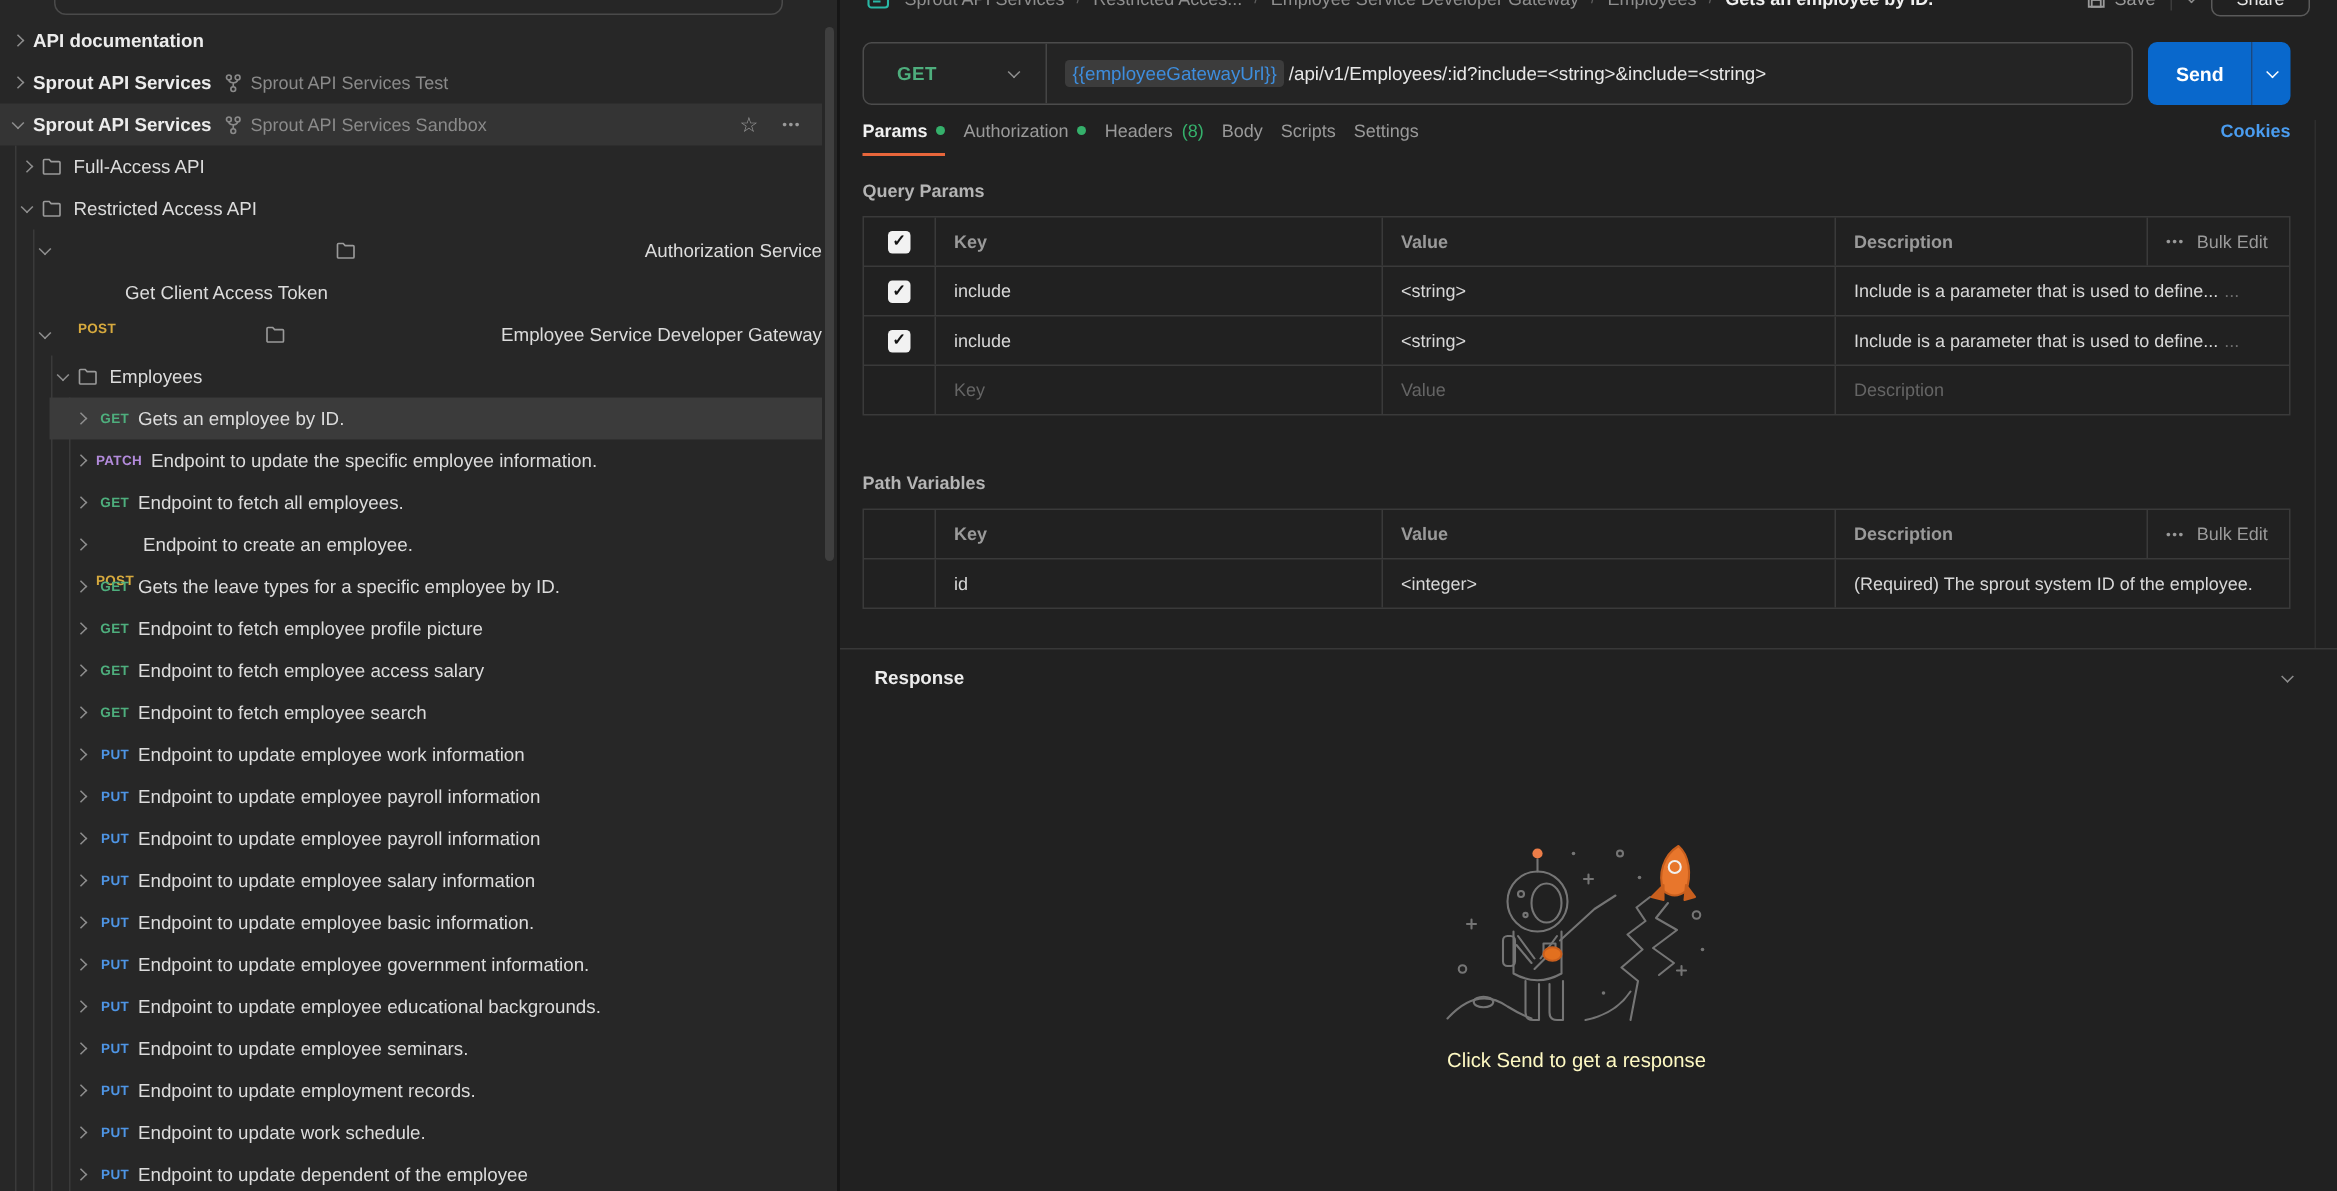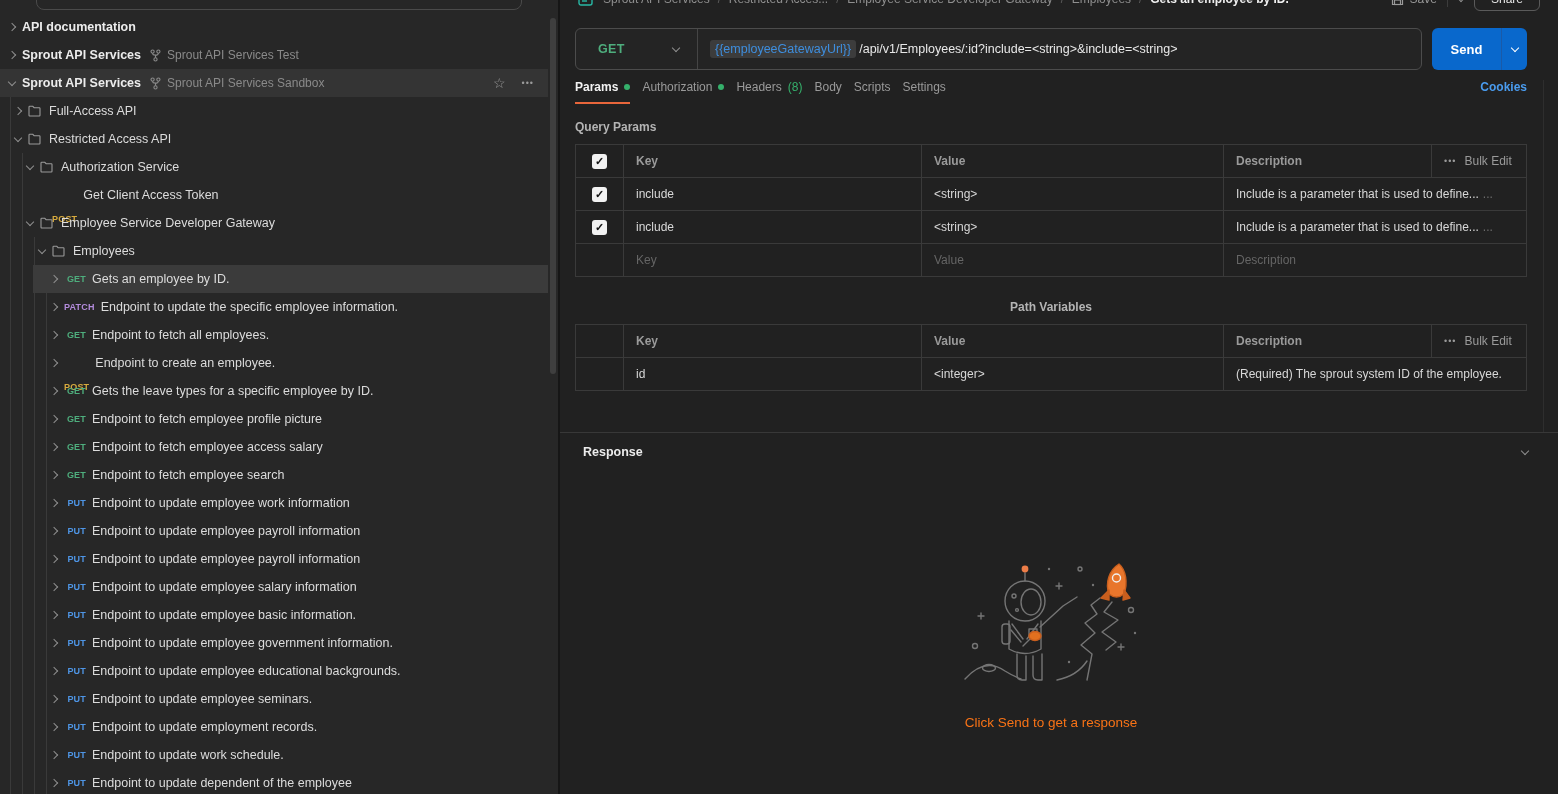--- a/index.html
+++ b/index.html
@@ -8,21 +8,21 @@
   .app { position:relative; width:1424px; height:794px; background:#212121; }
 
   
   .sidebar { position:absolute; left:0; top:0; width:558px; height:794px; background:#272727; overflow:hidden; }
   .search-remnant { position:absolute; left:36px; top:-30px; width:486px; height:40px;
     border:1px solid #4a4a4a; border-radius:8px; background:#262626; }
   .tree { position:absolute; left:0; top:13px; right:10px; }
   .guide { position:absolute; width:1px; background:#3a3a3a; bottom:-800px; }
   .trow { position:relative; height:28px; display:flex; align-items:center; white-space:nowrap; cursor:pointer; }
   .trow.lv0 { padding-left:2px; } .trow.lv1 { padding-left:8px; }
-  .trow.lv2 { padding-left:20px; } .trow.lv3 { padding-left:32px; } .trow.lv4 { padding-left:44px; }
+  .trow.lv2 { padding-left:20px;justify-content:space-between; } .trow.lv3 { padding-left:32px; } .trow.lv4 { padding-left:44px; }
   .trow.act { background:#343434; }
   .trow.sel::before { content:""; position:absolute; left:33px; right:0; top:0; bottom:0; background:#3b3b3b; }
   .trow > * { position:relative; }
   .chev-box { width:20px; display:flex; align-items:center; justify-content:center; flex:none; }
   .chev { display:inline-block; width:6px; height:6px; border-right:1.5px solid #8f8f8f; border-bottom:1.5px solid #8f8f8f; transform:rotate(-45deg); }
   .chev.down { transform:rotate(45deg); margin-top:-3px; }
   .chev.white { border-color:#fff; }
   .folder-ic { flex:none; margin-right:8px; }
   .badge { flex:none; min-width:22px; text-align:right; margin-right:6px; font-size:9px; font-weight:bold; letter-spacing:.2px; }
   .mGET { color:#4eae7d; } .mPOST { color:#d7aa3e;margin-top:48px; } .mPUT { color:#4e95e5; } .mPATCH { color:#b38bdb; }
@@ -64,21 +64,21 @@
   .tabs { display:flex; gap:12px; flex:1; }
   .tab { position:relative; font-size:12px; color:#9a9a9a; padding-bottom:10px; cursor:pointer; display:flex; align-items:center; gap:6px; }
   .tab.active { color:#f2f2f2; font-weight:bold; }
   .tab.active::after { content:""; position:absolute; left:0; right:0; bottom:0; height:2px; background:#e8663b; }
   .tabdot { width:6px; height:6px; border-radius:50%; background:#35b06b; }
   .tabcount { color:#35b06b; }
   .cookies { font-size:12px; color:#4a9cef; font-weight:bold; cursor:pointer; text-decoration:none; }
 
   .scrollarea { position:absolute; left:15px; top:107px; width:952px; }
   .sect-title { margin:13px 0 10px; font-size:12px; font-weight:bold; color:#b4b4b4; }
-  .sect-title.second { margin-top:23px;text-align:center; }
+  .sect-title.second { margin-top:38px; }
   .table { border:1px solid #3a3a3a; }
   .tr { display:flex; height:33px; border-top:1px solid #3a3a3a; }
   .tr.head { height:32px; border-top:none; }
   .tc { display:flex; align-items:center; padding:0 12px; font-size:12px; color:#d8d8d8; white-space:nowrap; overflow:hidden; border-left:1px solid #3a3a3a; }
   .tc.c0 { width:47px; flex:none; justify-content:center; border-left:none; padding:0; }
   .tc.ck { width:298px; flex:none; }
   .tc.cv { width:302px; flex:none; }
   .tc.cd { width:208px; flex:none; }
   .tc.cd.grow { flex:1; width:auto; }
   .tc.cb { flex:1; gap:8px; color:#9a9a9a; cursor:pointer; }
@@ -87,21 +87,21 @@
   .dsuffix { color:#6e6e6e; margin-left:4px; }
   .cbx { width:15px; height:15px; border-radius:3px; background:#f2f2f2; display:flex; align-items:center; justify-content:center; cursor:pointer; }
   .cbx::after { content:"✓"; color:#141414; font-size:11px; font-weight:bold; line-height:1; }
 
   .edge-line { position:absolute; right:14px; top:80px; width:1px; height:352px; background:#2e2e2e; }
 
   .resp { position:absolute; left:0; right:0; top:432px; bottom:0; border-top:1px solid #383838; }
   .resp-head { height:38px; display:flex; align-items:center; padding:0 30px 0 23px; }
   .resp-title { font-size:12.5px; font-weight:bold; color:#ececec; flex:1; }
   .resp-empty { position:absolute; left:0; right:16px; top:116px; display:flex; flex-direction:column; align-items:center; }
-  .resp-msg { margin-top:24px; font-size:13.5px; color:#f97316; }
+  .resp-msg { margin-top:8px; font-size:13.5px; color:#fef9c3; }
 </style>
 </head>
 <body>
 
 <div class="app">
 
   <aside class="sidebar">
     <div class="search-remnant"></div>
     <div class="tree" id="tree">
       <div class="guide" style="left:10px; top:84px;"></div>

